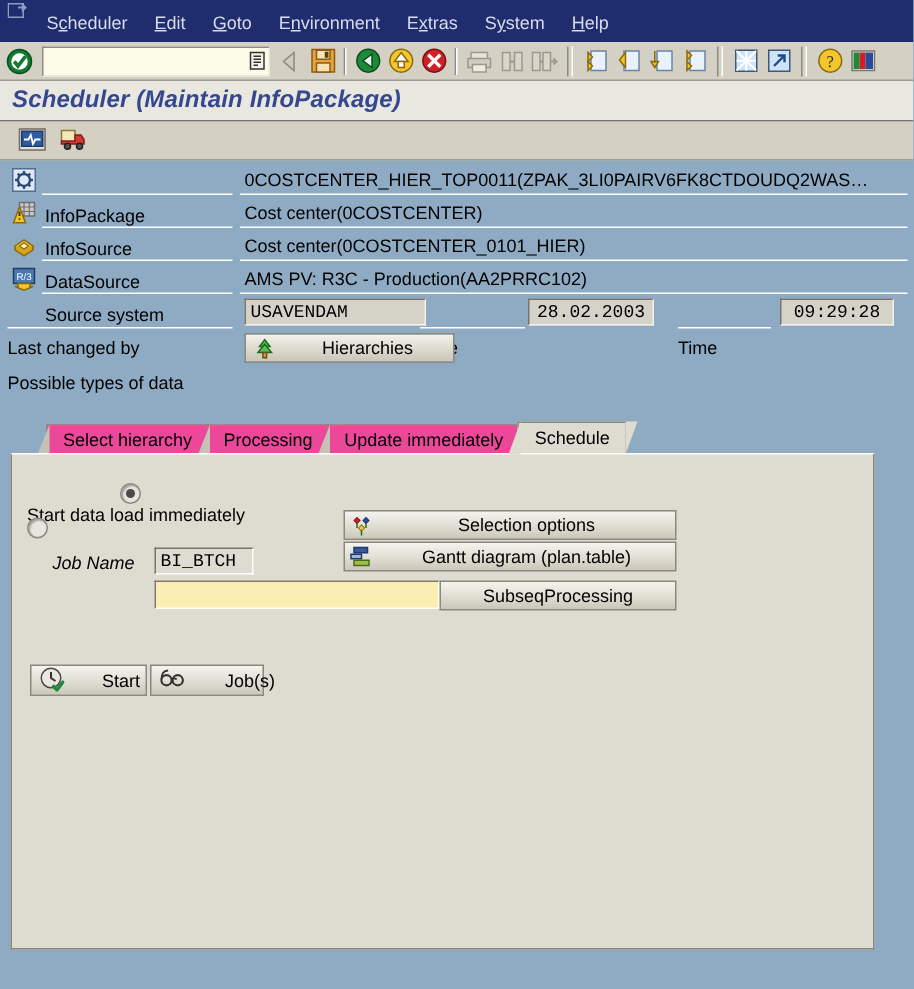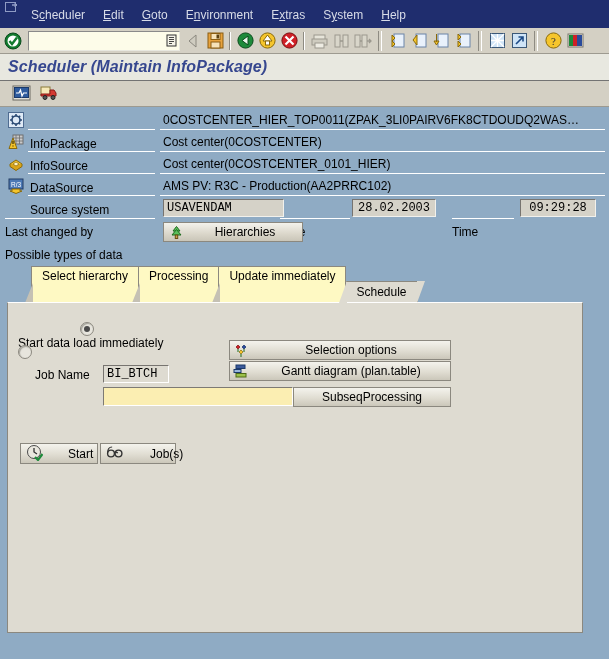--- a/index.html
+++ b/index.html
@@ -220,25 +220,25 @@
     width: 576px;
   }
   .tabstrip {
     display: flex;
     align-items: flex-end;
     height: 21px;
     padding-left: 24px;
     position: relative;
   }
   .tab {
-    height: 36px;
+    height: 19px;
     line-height: 19px;
     font-size: 12px;
     padding: 0 10px 0 10px;
-    background: #fef9c3;
+    background: #ec4899;
     border: 1px solid #8b887f;
     border-bottom: none;
     margin-right: -1px;
     position: relative;
     white-space: nowrap;
     transform: skewX(0deg);
     box-sizing: border-box;
   }
   .tab::before {
     content: "";
@@ -317,20 +317,21 @@
     align-items: center;
     box-sizing: border-box;
     font-size: 12px;
   }
   .sidebtn .lbl { flex: 1; text-align: center; }
   .sidebtn .ic { width: 22px; display: flex; align-items: center; justify-content: center; }
 
   .jobname-label {
     position: absolute;
     font-size: 12px;
+    font-style: italic;
   }
   .inputyellow {
     position: absolute;
     background: #fbeeb2;
     border: 1px solid #7d7a74;
     border-right-color: #ffffff;
     border-bottom-color: #ffffff;
     box-sizing: border-box;
   }
   .cmdbtn {

